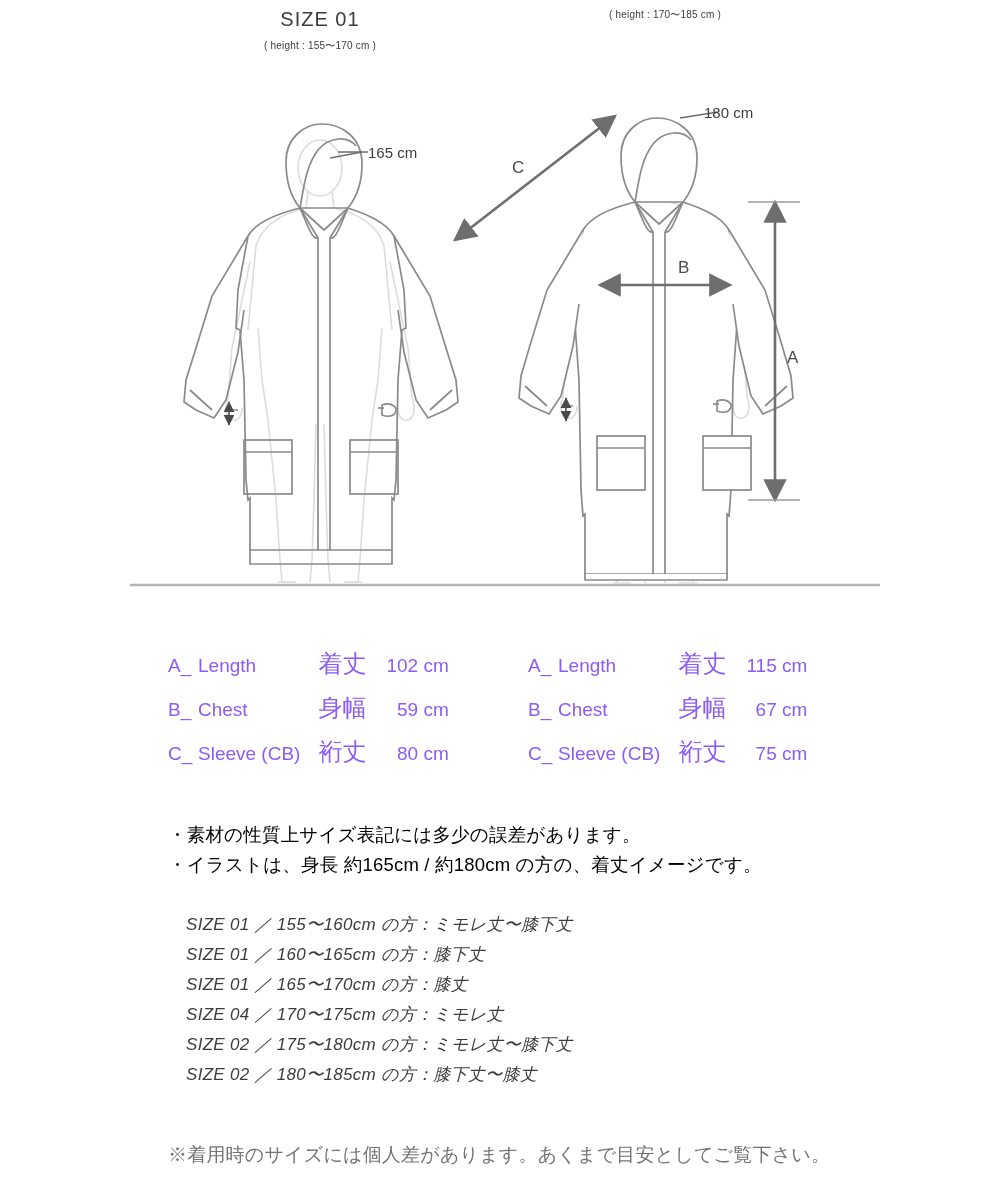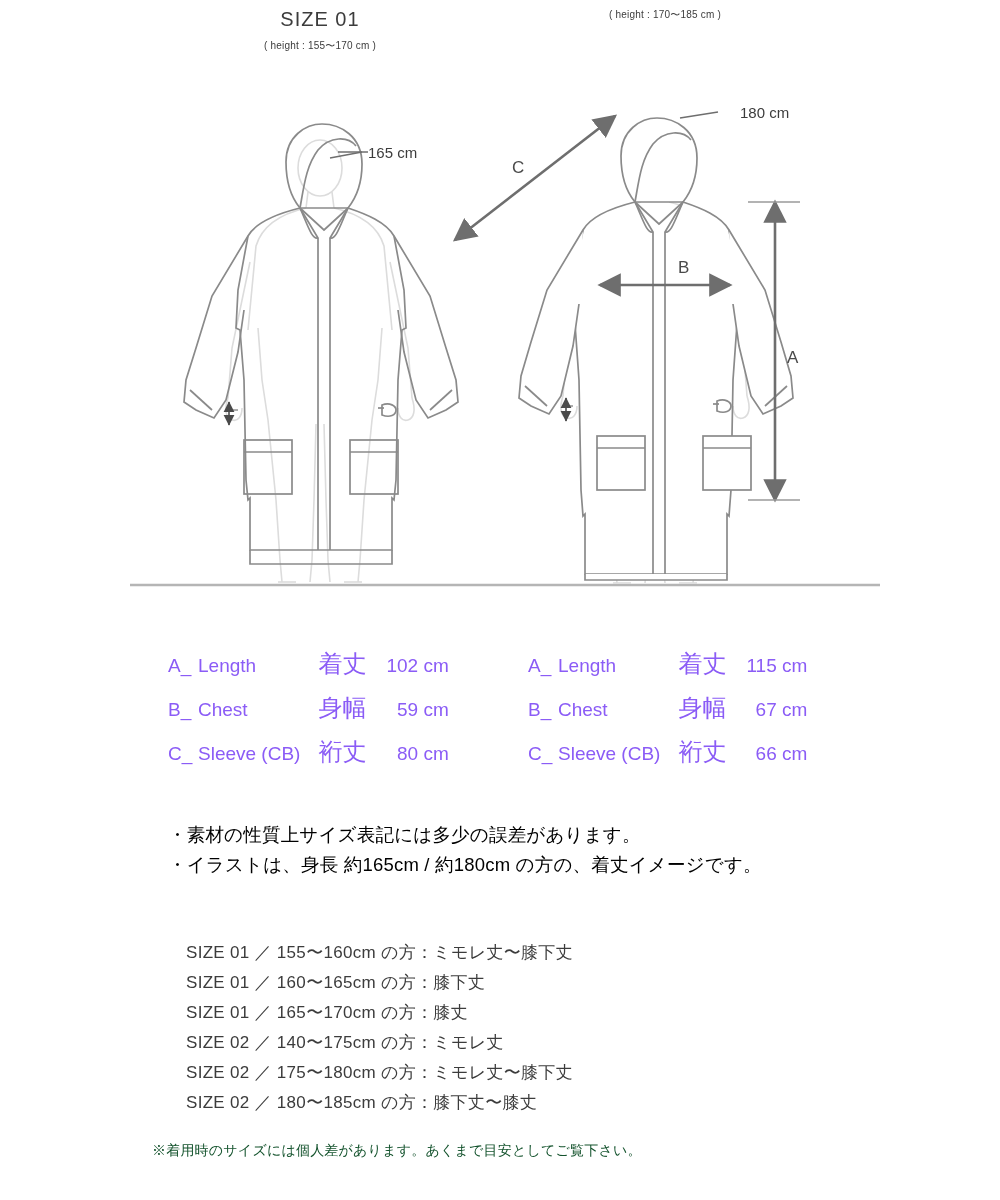--- a/index.html
+++ b/index.html
@@ -93,36 +93,37 @@
   .note-line {
     font-size: 18.5px;
     line-height: 30px;
     color: #000000;
     letter-spacing: 0.2px;
   }
 
   .length-list {
     position: absolute;
     left: 186px;
-    top: 938px;
+    top: 910px;
     width: 700px;
+    font-style: italic;
   }
   .length-line {
     font-size: 17px;
     line-height: 30px;
     color: #3c3c3c;
     letter-spacing: 0.3px;
   }
 
   .footnote {
     position: absolute;
-    left: 152px;
+    left: 168px;
     top: 1142px;
-    font-size: 14px;
-    color: #14532d;
+    font-size: 19px;
+    color: #737373;
     letter-spacing: 0.2px;
   }
 
   svg { display: block; }
 </style>
 </head>
 <body>
 
 <div class="page">
 
@@ -305,21 +306,21 @@
       </g>
 
       <g>
         <line x1="775" y1="122" x2="775" y2="420" stroke="#6e6e6e" stroke-width="2.6" marker-start="url(#arrowStart)" marker-end="url(#arrowEnd)"></line>
         <line x1="748" y1="122" x2="800" y2="122" stroke="#9a9a9a" stroke-width="1.4"></line>
         <line x1="748" y1="420" x2="800" y2="420" stroke="#9a9a9a" stroke-width="1.4"></line>
       </g>
     </svg>
 
     <span class="anno" style="left:368px; top:64px;">165 cm</span>
-    <span class="anno" style="left:740px; top:24px;">180 cm</span>
+    <span class="anno" style="left:704px; top:24px;">180 cm</span>
 
     <span class="anno-big" style="left:512px; top:78px;">C</span>
     <span class="anno-big" style="left:678px; top:178px;">B</span>
     <span class="anno-big" style="left:787px; top:268px;">A</span>
   </div>
 
   <div class="spec" id="spec-01">
     <table>
       <tbody>
           <tr>
@@ -356,35 +357,35 @@
       <tr>
         <td class="code">B_</td>
         <td class="label">Chest</td>
         <td class="jp">身幅</td>
         <td class="val">67 cm</td>
       </tr>
       <tr>
         <td class="code">C_</td>
         <td class="label">Sleeve (CB)</td>
         <td class="jp">裄丈</td>
-        <td class="val">66 cm</td>
+        <td class="val">75 cm</td>
       </tr>
     </tbody>
       </table>
   </div>
 
   <div class="notes">
     <div class="note-line">・素材の性質上サイズ表記には多少の誤差があります。</div>
     <div class="note-line">・イラストは、身長 約165cm / 約180cm の方の、着丈イメージです。</div>
   </div>
 
   <div class="length-list">
     <div class="length-line">SIZE 01 ／ 155〜160cm の方：ミモレ丈〜膝下丈</div>
     <div class="length-line">SIZE 01 ／ 160〜165cm の方：膝下丈</div>
     <div class="length-line">SIZE 01 ／ 165〜170cm の方：膝丈</div>
-    <div class="length-line">SIZE 02 ／ 140〜175cm の方：ミモレ丈</div>
+    <div class="length-line">SIZE 04 ／ 170〜175cm の方：ミモレ丈</div>
     <div class="length-line">SIZE 02 ／ 175〜180cm の方：ミモレ丈〜膝下丈</div>
     <div class="length-line">SIZE 02 ／ 180〜185cm の方：膝下丈〜膝丈</div>
   </div>
 
   <div class="footnote">※着用時のサイズには個人差があります。あくまで目安としてご覧下さい。</div>
 
 </div>
 
 </body></html>

